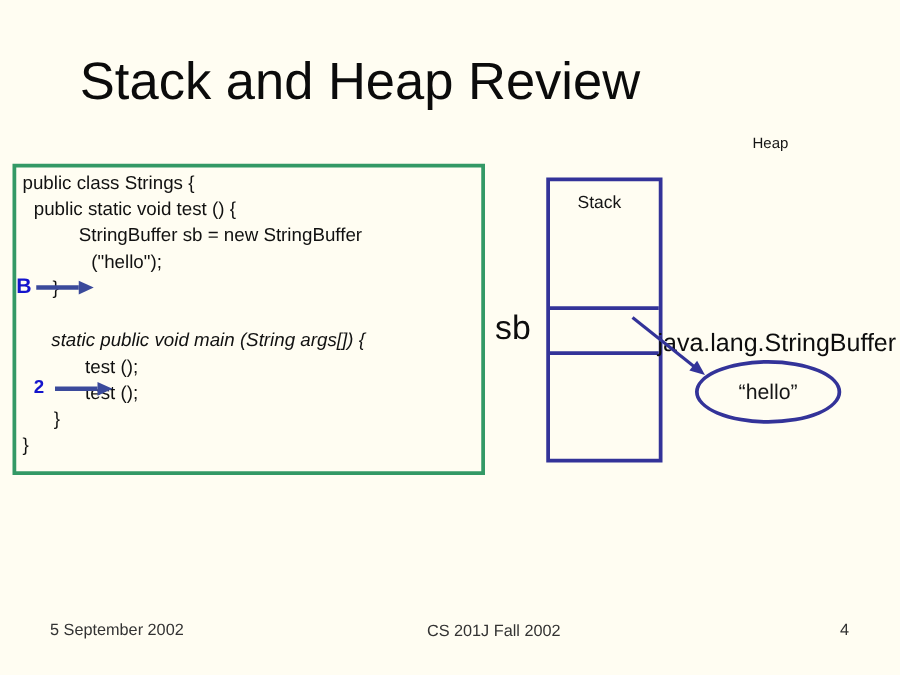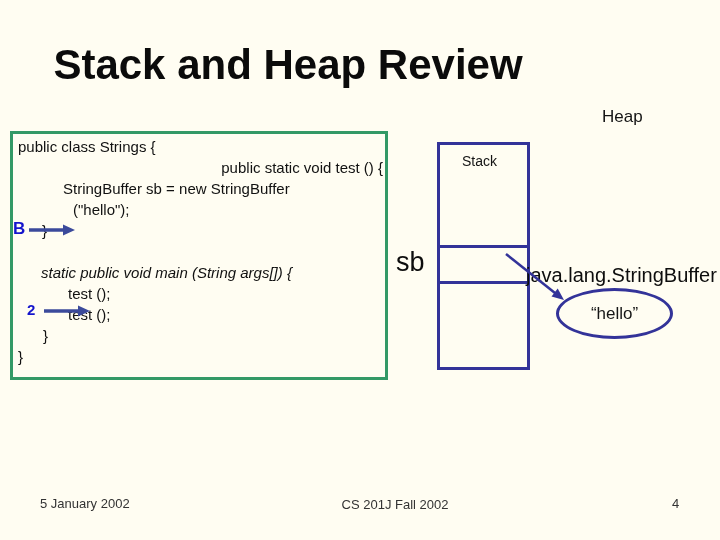--- a/index.html
+++ b/index.html
@@ -7,21 +7,20 @@
     position:relative; width:720px; height:540px;
     background:#fffdf2; overflow:hidden;
     font-family:"Liberation Sans", sans-serif; color:#0d0d0d;
   }
   .abs { position:absolute; }
 
   #title {
     left:0; top:44px; width:576px; text-align:center;
     font-size:42px; line-height:1.0; letter-spacing:0px; color:#0b0b0b;
     white-space:nowrap;
-    font-weight:bold;
   }
 
   .col-label { font-size:14px; color:#141414; white-space:nowrap; }
 
   #code-box {
     left:10px; top:131px; width:378px; height:249px;
     border:3px solid #339966; box-sizing:border-box;
   }
   #code-text { left:13px; top:136px; width:370px; font-size:15px; color:#111; }
   .code-line { height:21px; line-height:21px; white-space:pre; }
@@ -59,26 +58,26 @@
   #arrows-overlay { left:0; top:0; pointer-events:none; }
 </style>
 </head>
 <body>
 
 <div id="slide">
 
   <div id="title" class="abs">Stack and Heap Review</div>
 
   <div class="abs col-label" style="left:462px; top:112px;margin-top:41px;">Stack</div>
-  <div class="abs col-label" style="left:602px; top:107px; font-size:17px;text-align:center;">Heap</div>
+  <div class="abs col-label" style="left:602px; top:107px; font-size:12px;text-align:center;">Heap</div>
 
   <div id="code-box" class="abs"></div>
   <div id="code-text" class="abs">
     <div class="code-line" style="padding-left:5px;">public class Strings {</div>
-    <div class="code-line" style="padding-left:14px;text-align:right;">public static void test () {</div>
+    <div class="code-line" style="padding-left:14px;">public static void test () {</div>
     <div class="code-line" style="padding-left:50px;">StringBuffer sb = new StringBuffer</div>
     <div class="code-line" style="padding-left:60px;">("hello");</div>
     <div class="code-line" style="padding-left:29px;">}</div>
     <div class="code-line" style="padding-left:0px;"></div>
     <div class="code-line" style="padding-left:28px;font-style:italic;">static public void main (String args[]) {</div>
     <div class="code-line" style="padding-left:55px;">test ();</div>
     <div class="code-line" style="padding-left:55px;">test ();</div>
     <div class="code-line" style="padding-left:30px;">}</div>
     <div class="code-line" style="padding-left:5px;">}</div>
   </div>
@@ -101,17 +100,17 @@
 
   <svg id="arrows-overlay" class="abs" width="720" height="540">
     <line x1="29" y1="230" x2="63" y2="230" stroke-width="3.5" stroke="#3b4a9b"></line>
     <polygon points="63,224.5 75,230 63,235.5" fill="#3b4a9b"></polygon>
     <line x1="44" y1="311" x2="78" y2="311" stroke-width="3.5" stroke="#3b4a9b"></line>
     <polygon points="78,305.5 90,311 78,316.5" fill="#3b4a9b"></polygon>
     <line x1="506" y1="254" x2="555" y2="293" stroke-width="2.5" stroke="#333399"></line>
     <polygon points="551.5,296.4 557.7,288.6 564,300" fill="#333399"></polygon>
   </svg>
 
-  <div id="footer-date" class="abs footer-text">5 January 2002</div>
+  <div id="footer-date" class="abs footer-text">5 September 2002</div>
   <div id="footer-course" class="abs footer-text">CS 201J Fall 2002</div>
   <div id="footer-page" class="abs footer-text">4</div>
 
 </div>
 
 </body></html>

